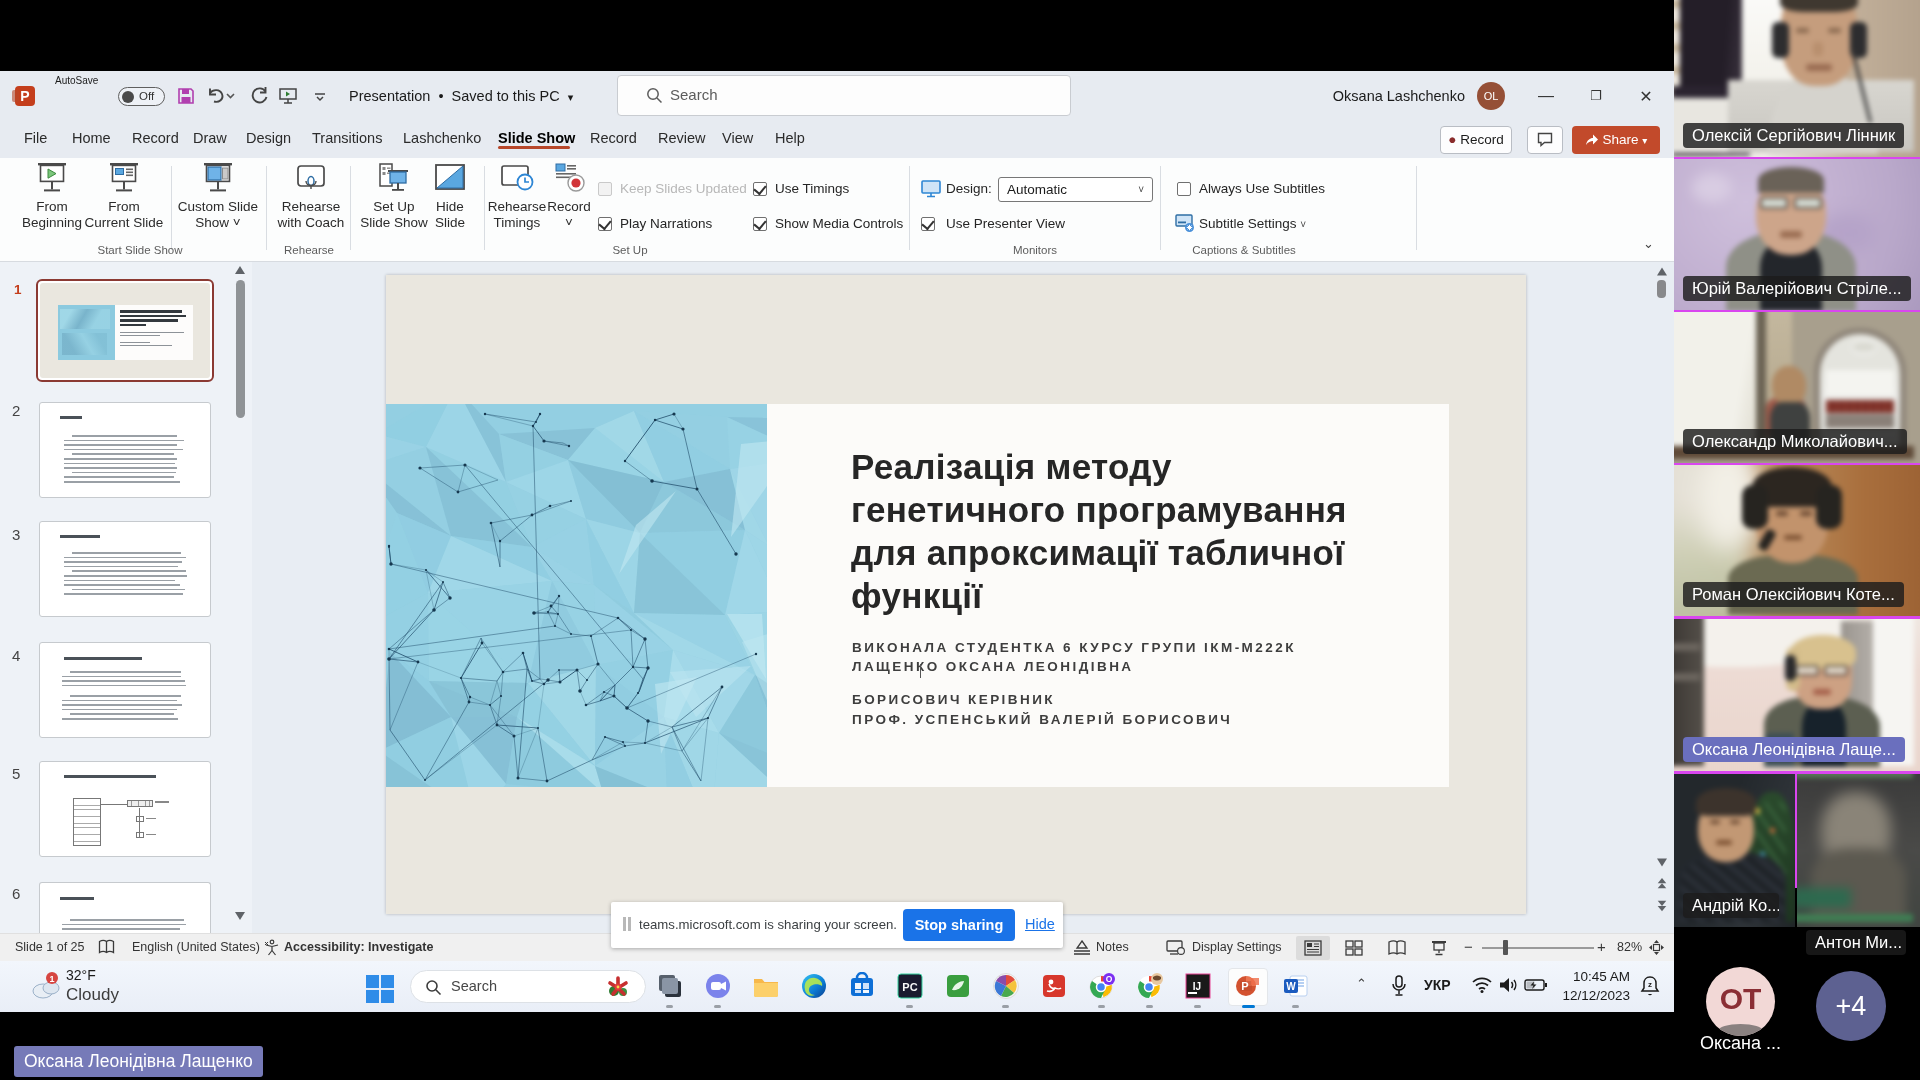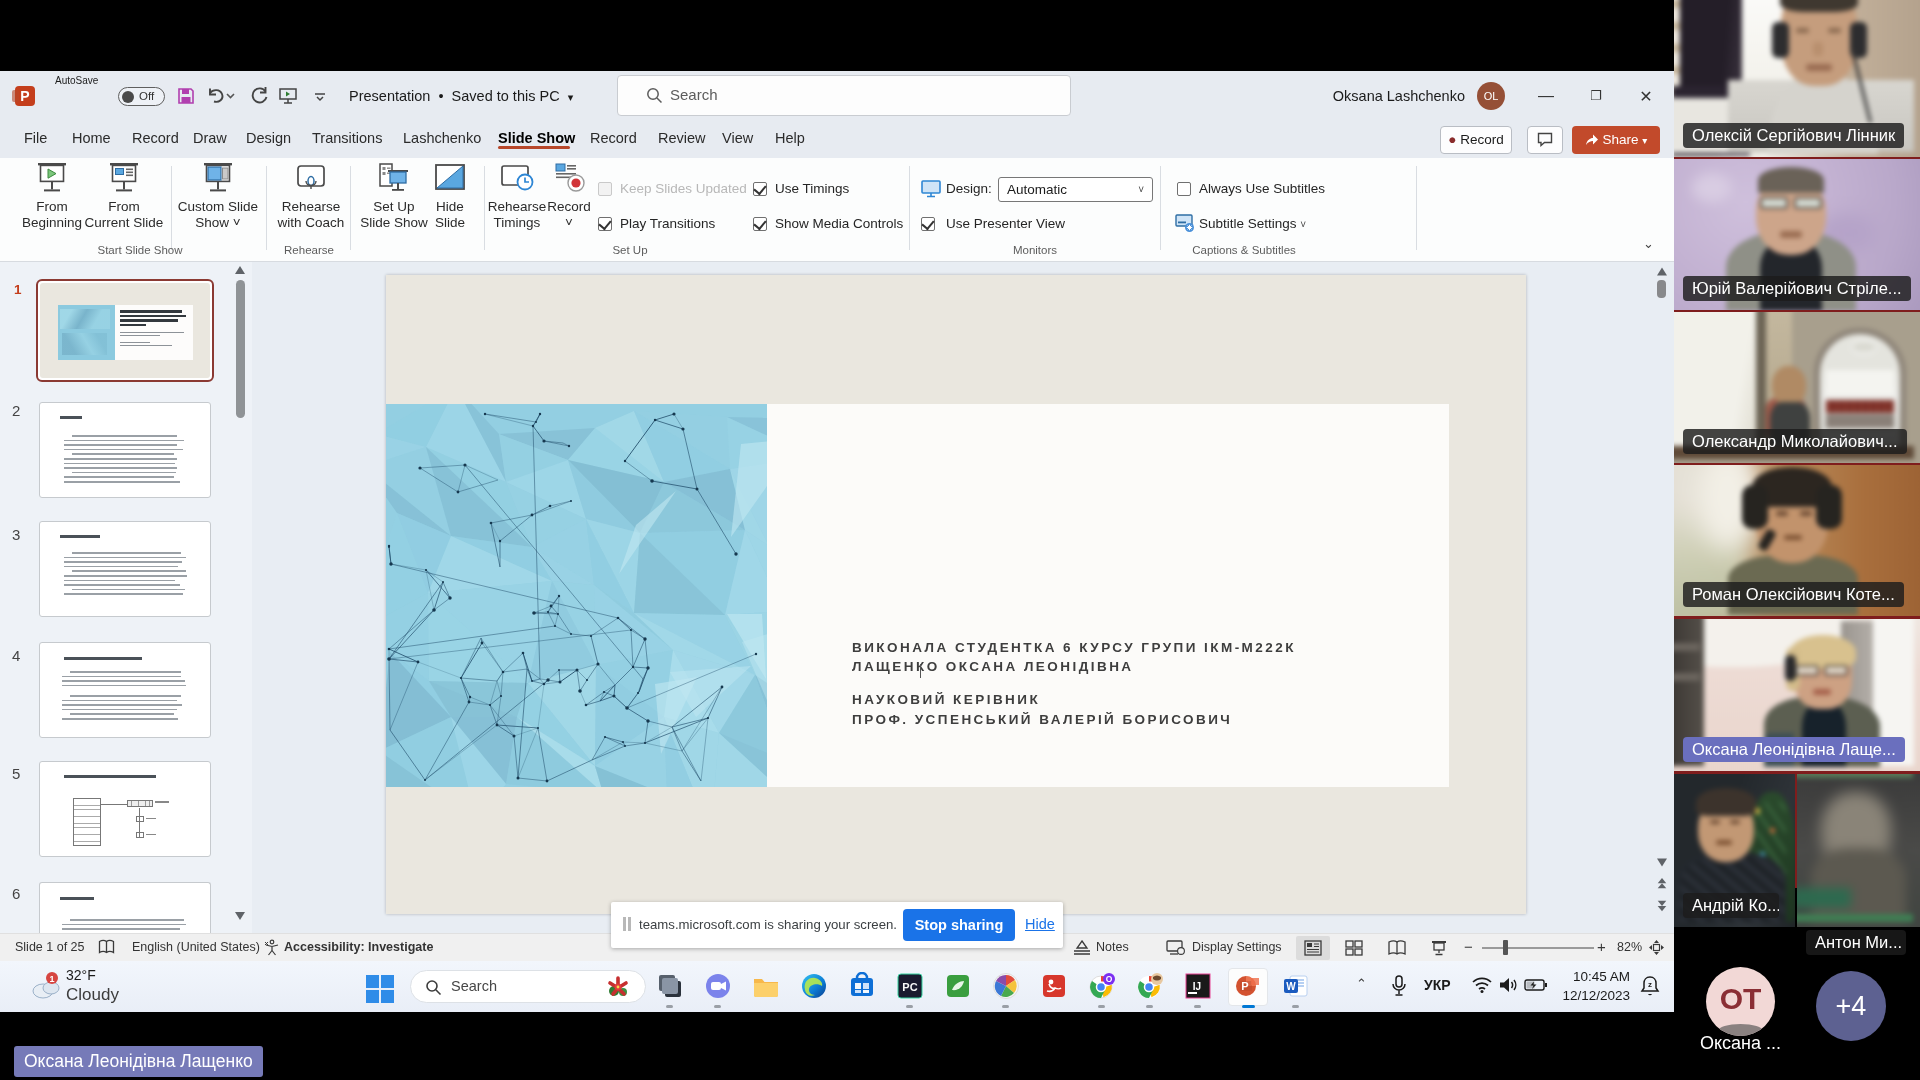--- a/index.html
+++ b/index.html
@@ -67,21 +67,21 @@
 #weather2{left:66px;top:24px;font-size:17px;color:#3c3c3c;}
 .tico{position:absolute;top:11px;width:28px;height:28px;}
 .tdash{position:absolute;top:44px;width:7px;height:3px;border-radius:2px;background:#9a9fa6;}
 #tsearch{left:410px;top:9px;width:236px;height:33px;background:#fff;border:1px solid #dde1e6;border-radius:17px;}
 #tsearch span{position:absolute;left:40px;top:7px;font-size:14.5px;color:#474747;}
 .tray{position:absolute;font-size:14px;color:#1b1b1b;}
 #clock{left:1540px;top:7px;width:90px;text-align:right;font-size:13.5px;color:#1b1b1b;line-height:18.5px;}
 
 #botlabel{left:14px;top:1046px;height:31px;background:#767ab8;border-radius:3px;color:#fff;font-size:17.5px;line-height:31px;padding:0 10px;}
 
-#sidebar{left:1674px;top:0;width:246px;height:888px;background:#7f1d1d;}
+#sidebar{left:1674px;top:0;width:246px;height:888px;background:#d946ef;}
 .tile{position:absolute;left:0;width:246px;overflow:hidden;background:#222;}
 .bw{position:absolute;inset:-6px;filter:blur(2.5px);}
 .nlabel{position:absolute;left:9px;background:rgba(28,28,28,.82);color:#fff;font-size:16.5px;line-height:25px;padding:0 9px;border-radius:4px;white-space:nowrap;}
 .nlabel.purple{background:#6a6fbe;}
 .pcircle{position:absolute;border-radius:50%;text-align:center;}
 
 #sharebar{left:611px;top:902px;width:452px;height:46px;background:#fff;box-shadow:0 1px 4px rgba(0,0,0,.3);border-radius:2px;}
 #sharebar .txt{position:absolute;left:28px;top:15px;font-size:13.2px;color:#3c4043;}
 #stopbtn{position:absolute;left:292px;top:7px;width:112px;height:32px;background:#1a73e8;border-radius:4px;color:#fff;font-size:14.5px;font-weight:bold;text-align:center;line-height:32px;}
 #hidelink{position:absolute;left:414px;top:14px;font-size:14.5px;color:#1a73e8;text-decoration:underline;}
@@ -217,21 +217,21 @@
             <rect x="16" y="3" width="9" height="1.6" fill="#666"></rect>
             <rect x="16" y="6" width="9" height="1.6" fill="#666"></rect>
             <rect x="5" y="11" width="20" height="1.6" fill="#666"></rect>
             <rect x="5" y="14.5" width="20" height="1.6" fill="#666"></rect>
             <circle cx="25" cy="21" r="8" fill="#fff" stroke="#9a9a9a" stroke-width="1.4"></circle>
             <circle cx="25" cy="21" r="4.6" fill="#d13438"></circle>
           </svg>Record<br>˅</div>
 <div class="chk dis" style="left:598px;top:24px"></div>
         <div class="chklab dis" style="left:620px;top:23px">Keep Slides Updated</div>
 <div class="chk on" style="left:598px;top:59px"></div>
-        <div class="chklab" style="left:620px;top:58px">Play Transitions</div>
+        <div class="chklab" style="left:620px;top:58px">Play Narrations</div>
 <div class="chk on" style="left:753px;top:24px"></div>
         <div class="chklab" style="left:775px;top:23px">Use Timings</div>
 <div class="chk on" style="left:753px;top:59px"></div>
         <div class="chklab" style="left:775px;top:58px">Show Media Controls</div>
 <svg class="abs" style="left:921px;top:22px" width="20" height="18" viewBox="0 0 20 18">
           <rect x="1" y="1" width="18" height="12" rx="1" fill="#cfe4f7" stroke="#2e86d4" stroke-width="1.6"></rect>
           <path d="M10 13 v3 M6 16.5 h8" stroke="#2e86d4" stroke-width="1.6"></path>
         </svg>
 <div class="chklab" style="left:946px;top:23px">Design:</div>
 <div class="abs" style="left:998px;top:19px;width:155px;height:25px;border:1px solid #777;border-radius:3px;background:#fff;font-size:13.5px;color:#1b1b1b;line-height:23px;padding-left:8px">Automatic<span style="position:absolute;right:8px;font-size:10px;color:#444">˅</span></div>
@@ -679,23 +679,24 @@
               <circle cx="350" cy="150" r="1.7" fill="#16384f"></circle>
               <circle cx="194" cy="287" r="1.8" fill="#16384f"></circle>
               <circle cx="247" cy="263" r="1.2" fill="#16384f"></circle>
               <circle cx="205" cy="232" r="1.1" fill="#16384f"></circle>
               <circle cx="212" cy="260" r="1.6" fill="#16384f"></circle>
               <circle cx="40" cy="166" r="1.1" fill="#16384f"></circle>
               <circle cx="3" cy="143" r="0.9" fill="#16384f"></circle>
               <circle cx="64" cy="194" r="1.7" fill="#16384f"></circle>
               <circle cx="164" cy="102" r="1.3" fill="#16384f"></circle>
             </svg></div>
+<div class="abs" id="stitle">Реалізація методу<br>генетичного програмування<br>для апроксимації табличної<br>функції</div>
 <div class="ssub" style="top:365px">ВИКОНАЛА СТУДЕНТКА 6 КУРСУ ГРУПИ ІКМ-М222К</div>
 <div class="ssub" style="top:384px">ЛАЩЕНКО ОКСАНА ЛЕОНІДІВНА</div>
-<div class="ssub" style="top:417px">НАУКОВИЙ КЕРІВНИК</div>
+<div class="ssub" style="top:417px">БОРИСОВИЧ КЕРІВНИК</div>
 <div class="ssub" style="top:437px">ПРОФ. УСПЕНСЬКИЙ ВАЛЕРІЙ БОРИСОВИЧ</div>
 <div class="abs" style="left:534px;top:389px;width:1px;height:14px;background:#555"></div>
 </div>
 <div class="abs" id="escroll">
 <svg class="sarrow" style="top:2px" viewBox="0 0 12 11">
             <path d="M6 1 L11 9 H1z"></path>
           </svg>
 <div id="ethumb"></div>
 <svg class="sarrow" style="top:592px" viewBox="0 0 12 11">
             <path d="M1 2 h10 L6 10z"></path>

